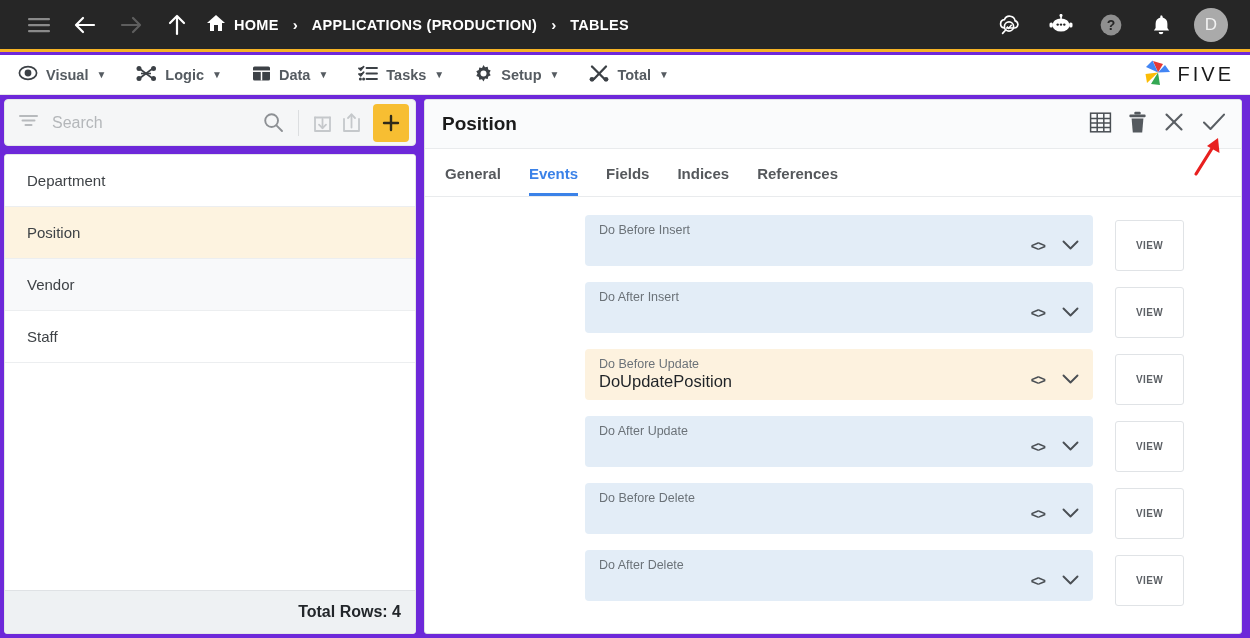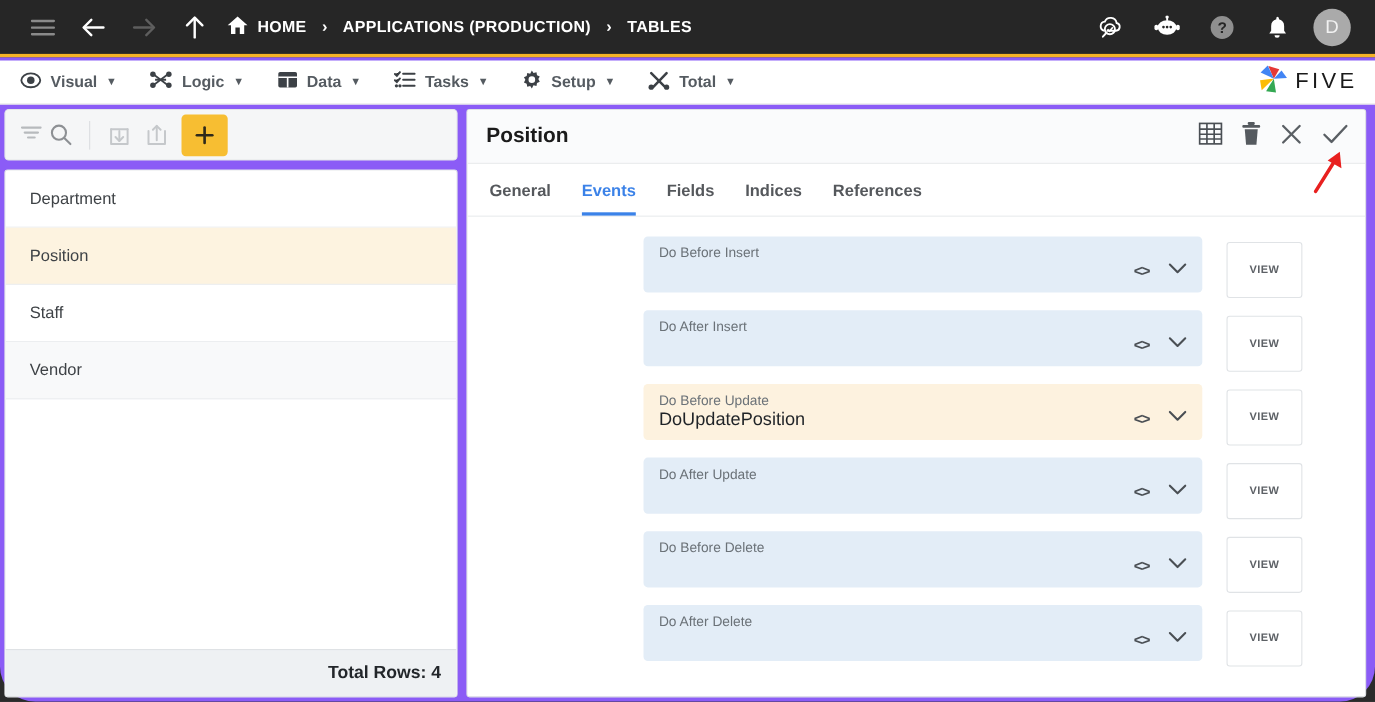--- a/index.html
+++ b/index.html
@@ -2,21 +2,21 @@
 <html><head>
 <meta charset="utf-8">
 <style>
   * { box-sizing: border-box; margin: 0; padding: 0; }
   html, body {
     width: 1250px; height: 638px;
     font-family: "Liberation Sans", sans-serif;
     background: #2b2b2b;
     overflow: hidden;
   }
-  .app { position: relative; width: 1250px; height: 638px; background: #8b5cf6; border-radius: 32px; }
+  .app { position: relative; width: 1250px; height: 638px; background: #6d28d9; }
 
   
   .topbar {
     position: absolute; left: 0; top: 0; width: 1250px; height: 52px;
     background: #262626;
     display: flex; align-items: center;
     border-bottom: 3px solid #f5b325;
   }
   .tb-icon {
     width: 34px; height: 34px; display: flex; align-items: center; justify-content: center;
@@ -352,20 +352,21 @@
     <div class="searchbar">
       <span>
         <svg width="19" height="15" viewBox="0 0 19 15">
             <g stroke="#b7babd" stroke-width="2" stroke-linecap="round">
           <path d="M1 3 H18"></path>
               <path d="M3.5 7.5 H15.5"></path>
               <path d="M6.5 12 H12.5"></path>
             </g>
           </svg>
       </span>
+      <input class="search-input" value="" placeholder="Search" style="">
       <span class="icon-btn">
         <svg width="21" height="21" viewBox="0 0 21 21">
             <g fill="none" stroke="#8d9094" stroke-width="1.9" stroke-linecap="round">
           <circle cx="8.6" cy="8.6" r="6.4"></circle>
               <path d="M13.4 13.4 L19 19"></path>
             </g>
           </svg>
       </span>
       <span class="divider-v"></span>
       <span class="icon-btn">
@@ -398,25 +399,25 @@
     </div>
 
     <div class="listwrap">
       <div class="list-body">
         <div class="row">
           <span>Department</span>
         </div>
         <div class="row sel">
           <span>Position</span>
         </div>
+        <div class="row alt">
+          <span>Vendor</span>
+        </div>
         <div class="row">
           <span>Staff</span>
-        </div>
-        <div class="row alt">
-          <span>Vendor</span>
         </div>
       </div>
       <div class="list-foot">Total Rows: 4</div>
     </div>
   </div>
 
   <div class="right">
     <div class="panel-head">
       <span class="panel-title">Position</span>
       <span class="panel-actions">

